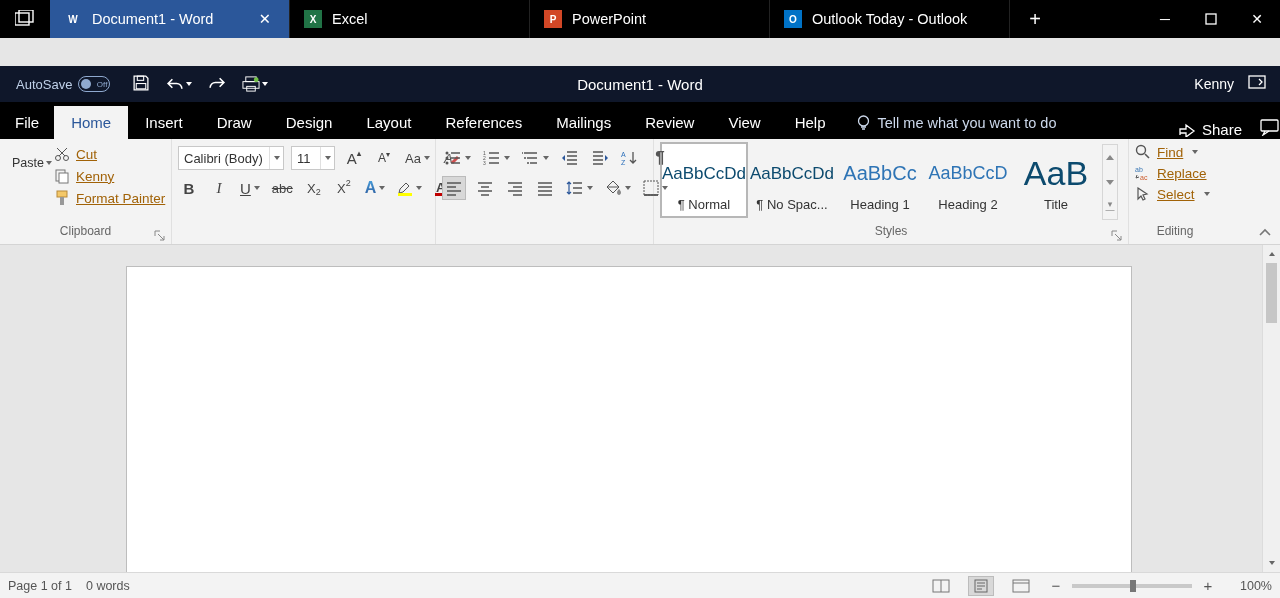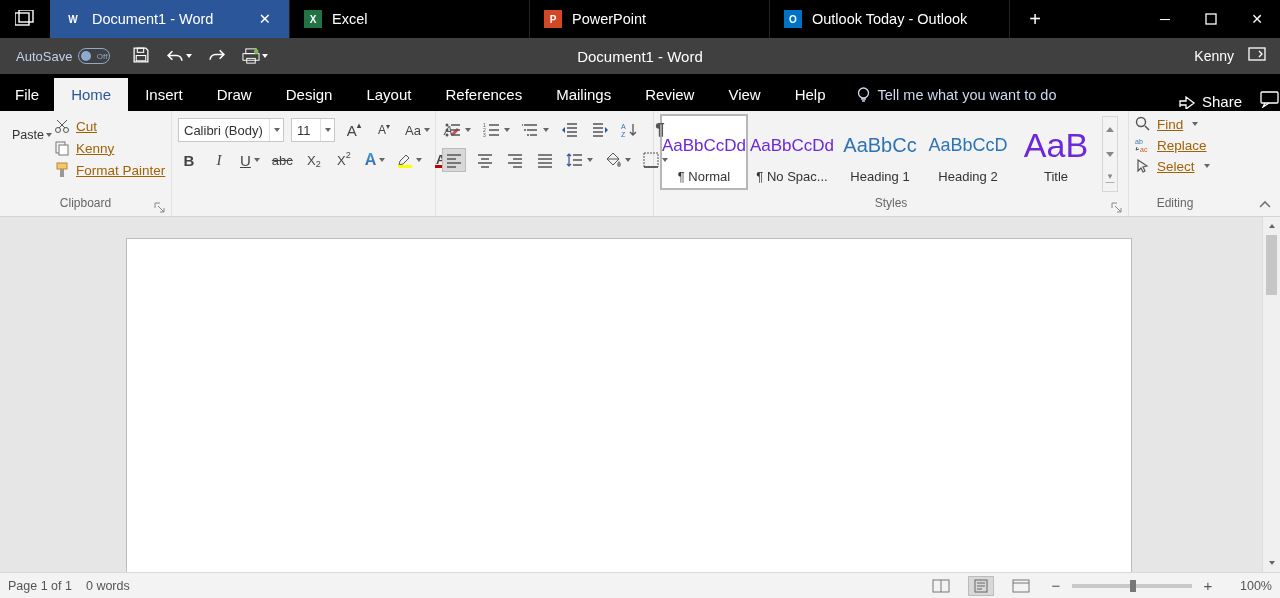--- a/index.html
+++ b/index.html
@@ -12,21 +12,21 @@
   .tab { display:flex; align-items:center; padding:0 14px; gap:10px; font-size:14.5px; min-width:240px; border-right:1px solid #222;}
   .tab.active { background:#2b579a; }
   .tab .close { margin-left:auto; padding:0 4px;}
   .tab .appico { width:18px; height:18px; display:flex; align-items:center; justify-content:center; font-size:10px; font-weight:bold; color:#fff;}
   .ico-word{background:#2b579a;} .ico-excel{background:#217346;} .ico-ppt{background:#d24726;} .ico-outlook{background:#0072c6;}
   .newtab{width:50px; display:flex;align-items:center;justify-content:center;font-size:20px;}
   .wincontrols{margin-left:auto;display:flex;}
   .wincontrols div{width:46px;display:flex;align-items:center;justify-content:center;font-size:14px;}
 
   
-  .titlebar { height:36px; background:#404040; display:flex; align-items:center; color:#fff; font-size:13px; }
+  .titlebar { height:36px; background:#0f172a; display:flex; align-items:center; color:#fff; font-size:13px;margin-top:28px; }
   .titlebar .left{display:flex;align-items:center;gap:8px;padding-left:16px;}
   .autosave{display:flex;align-items:center;gap:6px;color:#bfd0e8;}
   .toggle{width:32px;height:16px;border:1px solid #8fa9cf;border-radius:9px;display:flex;align-items:center;padding:0 2px;font-size:8px;color:#8fa9cf;justify-content:flex-end;position:relative;}
   .toggle::before{content:"";width:10px;height:10px;border-radius:50%;background:#8fa9cf;position:absolute;left:2px;top:2px;}
   .qat{display:flex;align-items:center;gap:16px;margin-left:14px;}
   .qat svg,.qat .uicon{width:18px;height:18px;}
   .titlecenter{position:absolute;left:50%;transform:translateX(-50%);font-size:15px;}
   .titleright{margin-left:auto;display:flex;align-items:center;gap:14px;padding-right:14px;}
 
   
@@ -56,21 +56,21 @@
   .fontname{width:90px;} .fontsize{width:28px;}
   .dd{width:14px;display:flex;align-items:center;justify-content:center;border-left:1px solid #e0e0e0;height:100%;}
   .caret{width:0;height:0;border-left:3.5px solid transparent;border-right:3.5px solid transparent;border-top:4px solid #666;}
   .caret.white{border-top-color:#fff;}
   .iconbtn{display:flex;align-items:center;justify-content:center;height:24px;min-width:22px;padding:0 2px;color:#444;position:relative;}
   .iconbtn.dd-after::after{content:"";margin-left:3px;width:0;height:0;border-left:3px solid transparent;border-right:3px solid transparent;border-top:4px solid #666;}
   .stackrow{display:flex;align-items:center;gap:8px;}
   .para-icon{width:18px;height:16px;}
 
   .stylecard{display:flex;flex-direction:column;align-items:center;justify-content:center;width:88px;height:76px;padding-top:6px;}
-  .stylecard .sample{font-size:17px;color:#6d28d9;height:38px;display:flex;align-items:center;}
+  .stylecard .sample{font-size:17px;color:#0c4a6e;height:38px;display:flex;align-items:center;}
   .stylecard .sname{font-size:13px;color:#333;margin-top:4px;}
   .stylecard.sel{border:2px solid #b7b7b7;background:#fff;}
   .stylecard.blue .sample{color:#2e74b5;}
   .stylegal{display:flex;gap:0;}
   .galnav{width:16px;display:flex;flex-direction:column;border:1px solid #d6d6d6;margin-top:2px;margin-left:2px;height:76px;}
   .galnav div{flex:1;display:flex;align-items:center;justify-content:center;}
   .galnav .caret-up{width:0;height:0;border-left:4px solid transparent;border-right:4px solid transparent;border-bottom:5px solid #888;}
   .galnav .caret-dn{width:0;height:0;border-left:4px solid transparent;border-right:4px solid transparent;border-top:5px solid #888;}
   .galnav .more{font-size:9px;color:#888;line-height:6px;text-align:center;}
 

